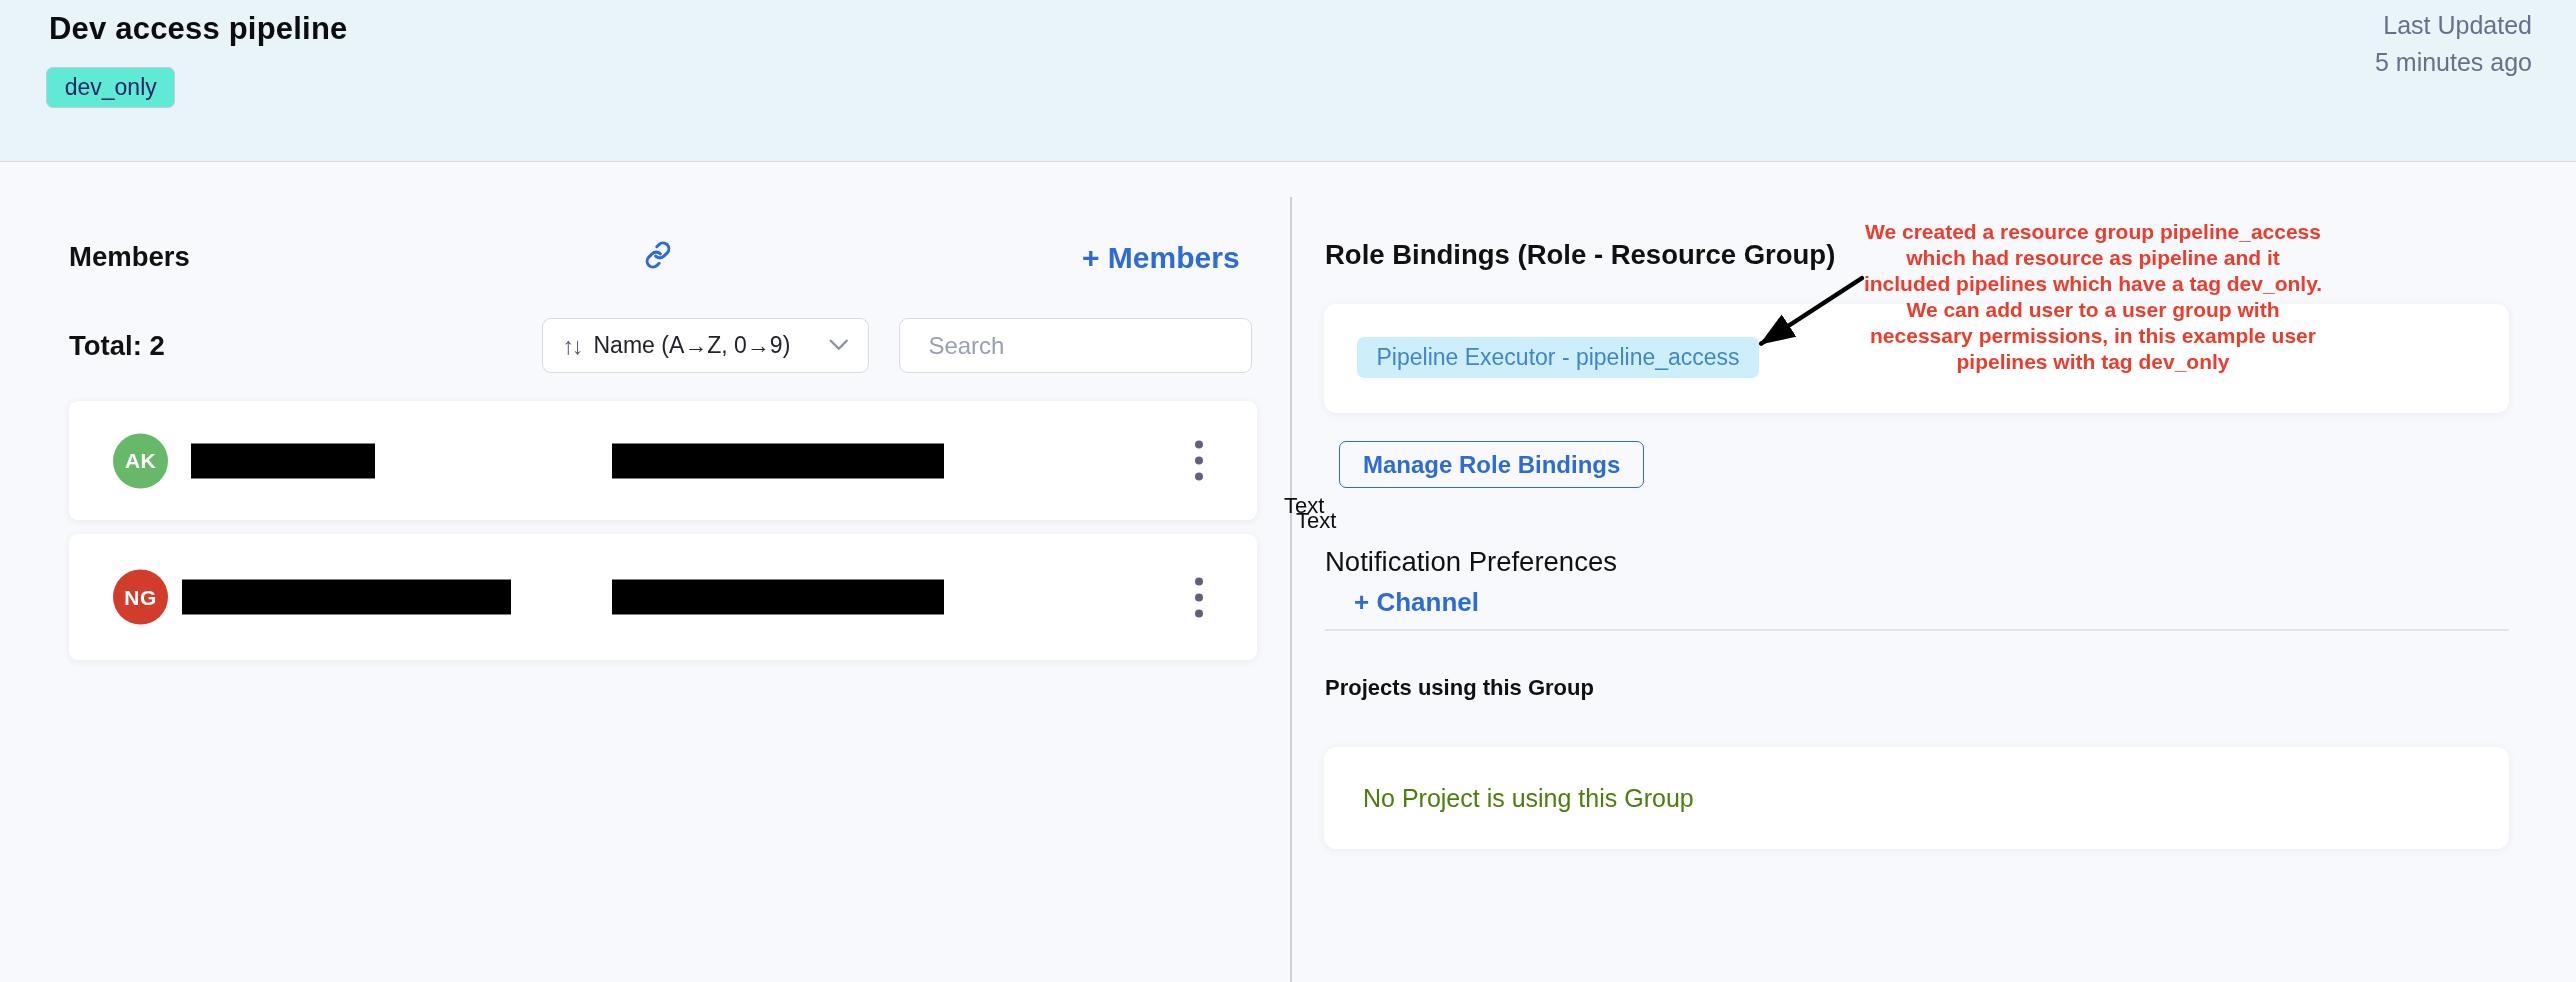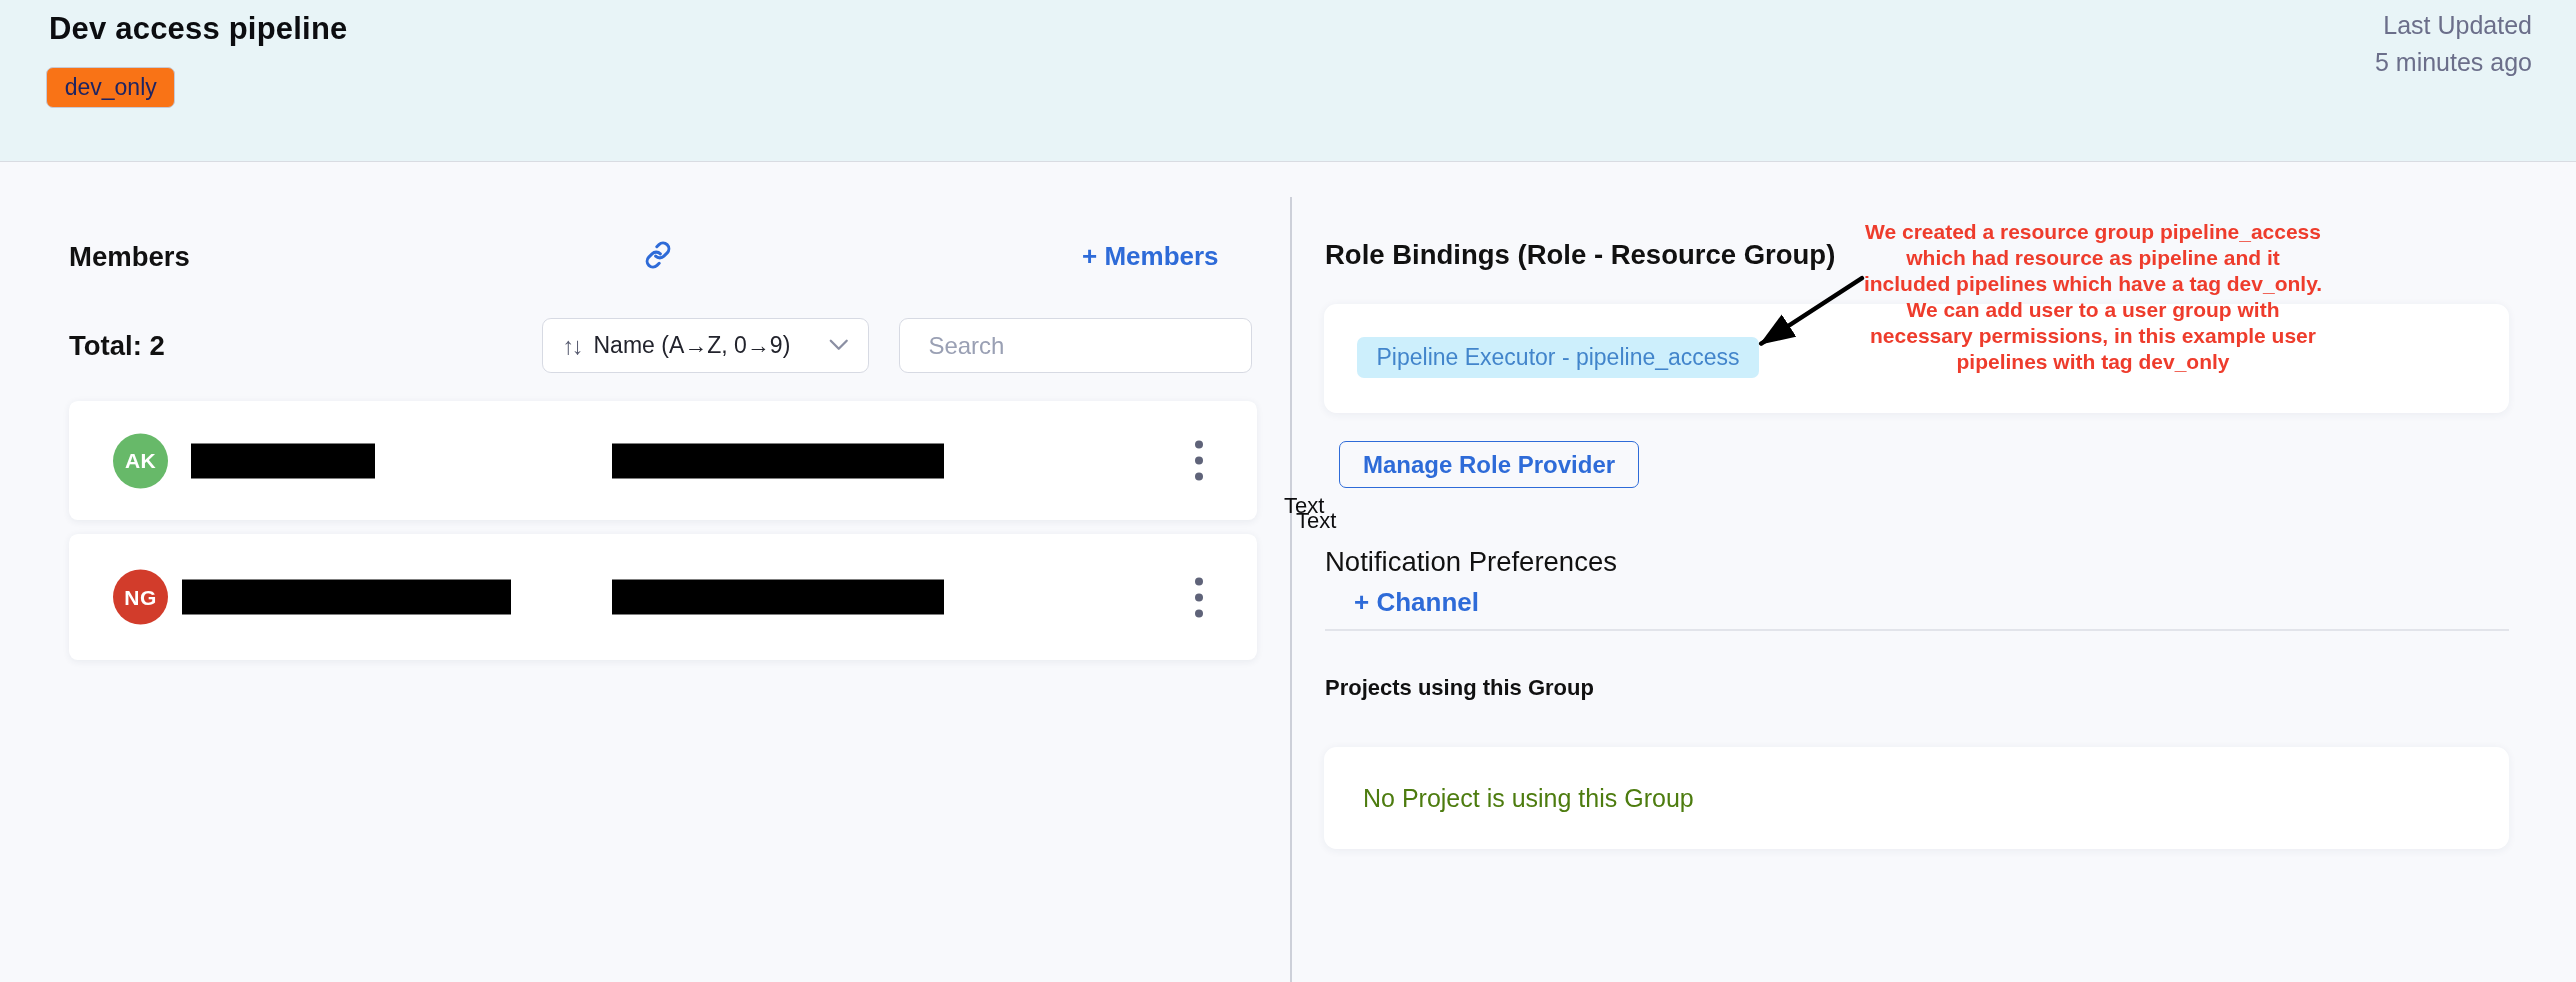--- a/index.html
+++ b/index.html
@@ -17,21 +17,21 @@
     position: absolute; left: 0; top: 0; width: 2576px; height: 162px;
     background: #e8f4f7; border-bottom: 1.8px solid #d9dce2;
   }
   .page-title {
     position: absolute; left: 49px; top: 10.6px;
     font-size: 31px; font-weight: 600; color: #0c0d10; letter-spacing: 0.2px;
   }
   .group-tag {
     position: absolute; left: 46px; top: 67px; height: 41px;
     display: inline-flex; align-items: center; padding: 0 17.7px;
-    background: #f97316; border: 1.8px solid #c6c9d6; border-radius: 7px;
+    background: #5eead4; border: 1.8px solid #c6c9d6; border-radius: 7px;
     font-size: 23px; color: #1d2463;
   }
   .last-updated {
     position: absolute; right: 44px; top: 7px; text-align: right;
     font-size: 25px; line-height: 37px; color: #6b6e8a;
   }
 
   
   .v-divider {
     position: absolute; left: 1290px; top: 197px; width: 1.8px; height: 785px;
@@ -40,21 +40,21 @@
 
   
   .members-heading { position: absolute; left: 69px; top: 241px; font-size: 27.5px; font-weight: 700; }
   .sso-link {
     position: absolute; left: 644px; top: 241px;
     display: inline-flex; align-items: center; gap: 10.6px;
     font-size: 26px; font-weight: 700; color: #2e6bd8; cursor: pointer;
   }
   .add-members {
     position: absolute; left: 1082px; top: 241px;
-    font-size: 26px; font-weight: 700; color: #2e6bd8; cursor: pointer;
+    font-size: 30px; font-weight: 700; color: #2e6bd8; cursor: pointer;
   }
   .members-total { position: absolute; left: 69px; top: 330px; font-size: 27.5px; font-weight: 700; }
 
   .sort-select {
     position: absolute; left: 542px; top: 318px; width: 327px; height: 55px;
     background: #fff; border: 1.8px solid #d7dae3; border-radius: 8.9px;
     display: flex; align-items: center; padding: 0 19.5px; gap: 12.4px;
     cursor: pointer;
   }
   .sort-glyph { font-size: 24px; color: #575b70; letter-spacing: -2.7px; }
@@ -197,21 +197,21 @@
 </div>
 
 <div class="v-divider"></div>
 
 <h2 class="rb-heading">Role Bindings (Role - Resource Group)</h2>
 
 <div class="rb-card">
   <span class="rb-chip" style="background-color: rgb(205, 239, 252); color: rgb(66, 133, 203);">Pipeline Executor - pipeline_access</span>
 </div>
 
-<button class="manage-btn">Manage Role Provider</button>
+<button class="manage-btn">Manage Role Bindings</button>
 
 <span class="stray-text" style="left:1284px; top:493px;">Text</span>
 <span class="stray-text" style="left:1296px; top:508px;">Text</span>
 
 <h2 class="notif-heading">Notification Preferences</h2>
 <a class="add-channel">+ Channel</a>
 <div class="h-rule"></div>
 
 <h2 class="projects-heading">Projects using this Group</h2>
 <div class="projects-card">

